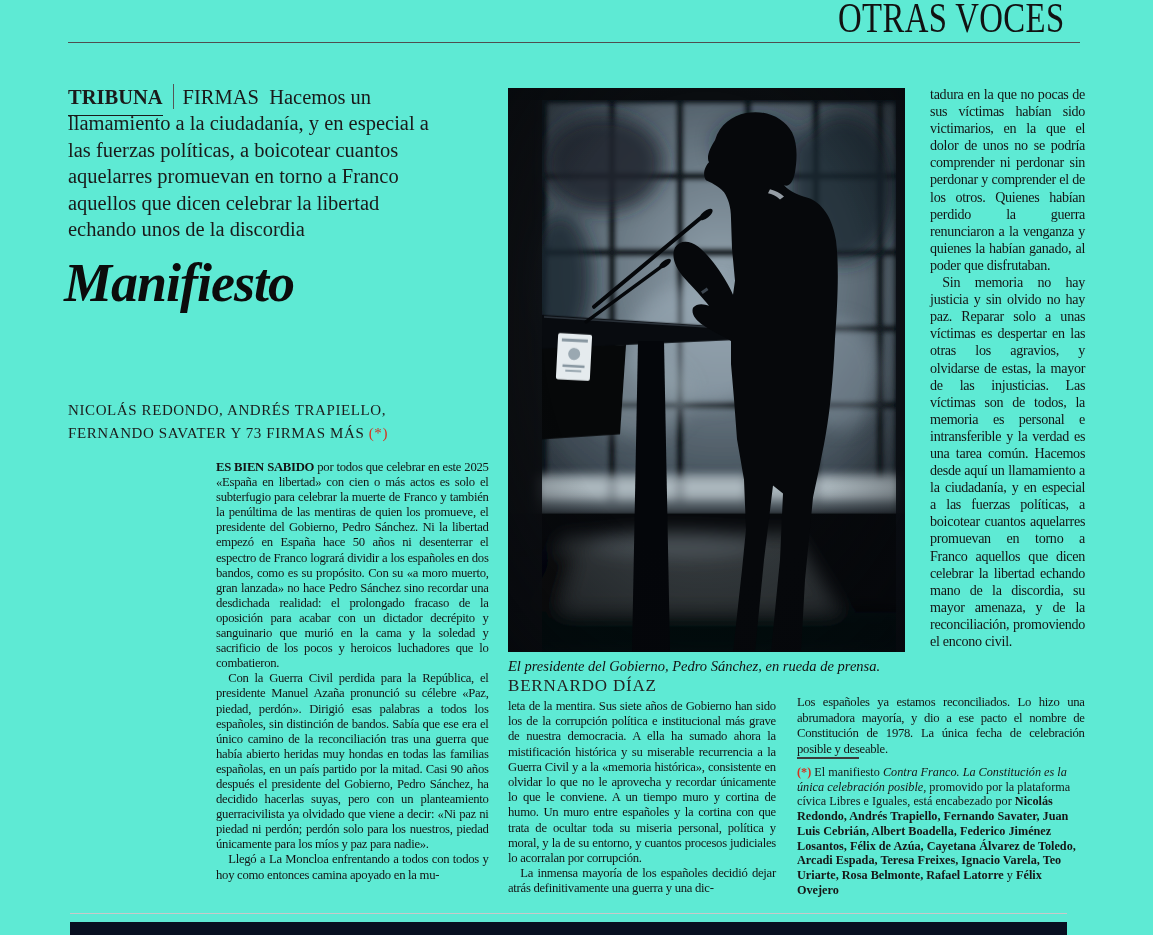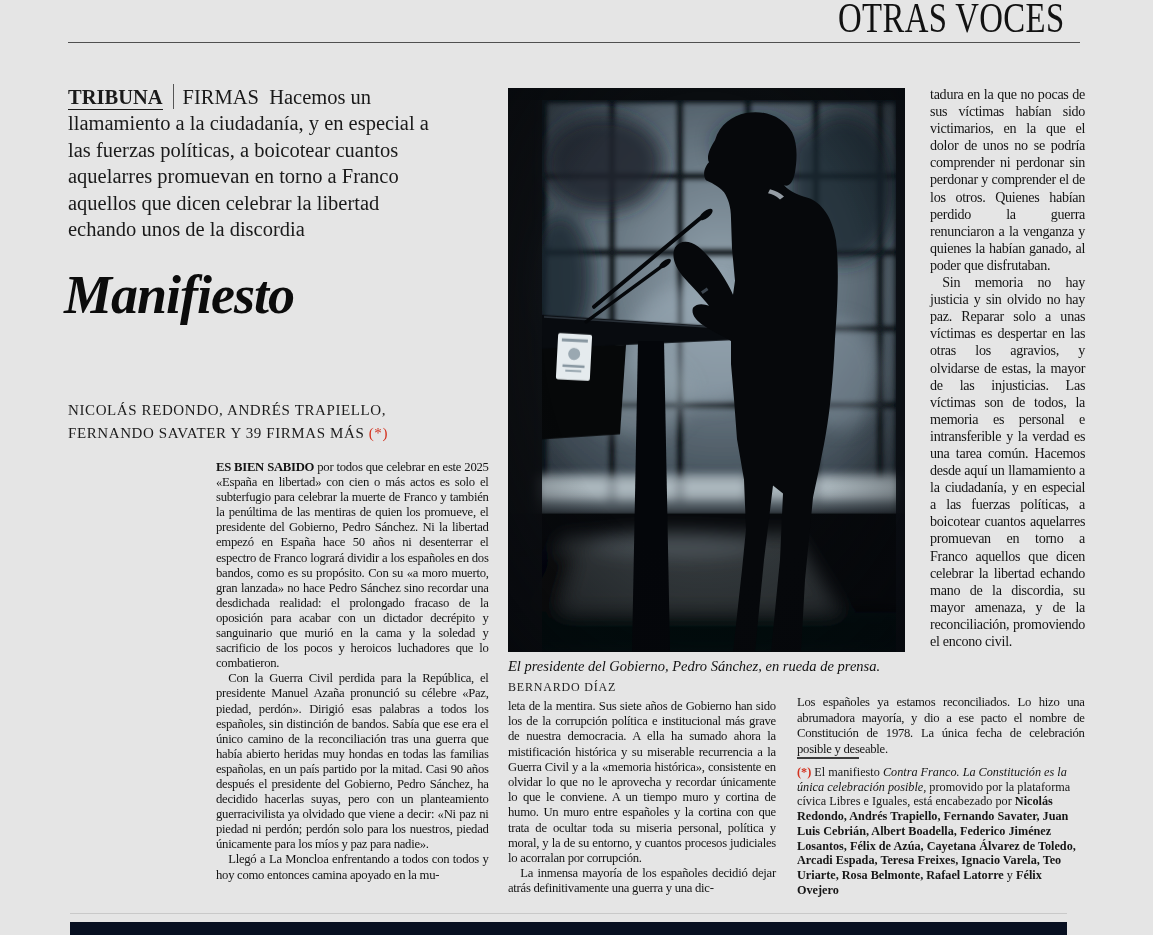--- a/index.html
+++ b/index.html
@@ -1,47 +1,47 @@
 <!DOCTYPE html>
 <html><head>
 <meta charset="utf-8">
 <style>
   html,body{margin:0;padding:0;background:#ffffff;}
-  .page{position:relative;width:1153px;height:935px;background:#e5e5e5;overflow:hidden;
+  .page{position:relative;width:1153px;height:935px;background:#5eead4;overflow:hidden;
         font-family:"Liberation Serif", serif;color:#131313;}
   .abs{position:absolute;}
 
   .rule-top{left:68px;top:42px;width:1012px;height:1px;background:#4f4f4f;}
   .section-title{top:-4px;right:88px;font-size:42px;line-height:44px;color:#121212;
         transform:scaleX(0.78);transform-origin:100% 0;letter-spacing:0.5px;white-space:nowrap;}
 
   .kicker{left:68px;top:84px;width:362px;font-size:20.5px;line-height:26.4px;color:#1a1a1a;}
-  .kicker .k1{font-weight:bold;border-bottom:1.5px solid #1a1a1a;padding-bottom:1px;}
+  .kicker .k1{font-weight:bold;border-bottom:1.5px solid #1a1a1a;padding-bottom:7px;}
   .kicker .kdiv{display:inline-block;width:1px;height:25px;background:#555;margin:0 9px 0 10px;vertical-align:-5px;}
 
-  .headline{left:64px;top:268px;width:420px;font-size:54px;line-height:55px;font-weight:bold;
+  .headline{left:64px;top:256px;width:420px;font-size:54px;line-height:55px;font-weight:bold;
         font-style:italic;letter-spacing:-1px;color:#0c0c0c;}
 
   .byline{left:68px;top:399px;width:330px;font-size:15px;line-height:22.5px;letter-spacing:0.6px;color:#1c1c1c;}
   .star{color:#d3321f;}
 
   .bodycol{font-size:13.5px;letter-spacing:-0.3px;text-align:justify;color:#141414;
         transform:scaleX(0.94);transform-origin:0 0;}
   .bodycol p{margin:0;}
   .bodycol p.ind{text-indent:13px;}
   .col1{left:216px;top:459px;width:290px;line-height:15.1px;}
   .col2{left:508px;top:698px;width:285px;line-height:15.2px;}
   .col3{left:930px;top:86px;width:165px;font-size:15px;line-height:17.1px;}
   .col4{left:797px;top:694px;width:306px;line-height:15.5px;}
   .lead-in{font-weight:bold;}
 
   .photo{left:508px;top:88px;width:397px;height:564px;background:#0b0e12;}
   .caption{left:508px;top:656px;width:420px;font-size:14.5px;line-height:20px;color:#111;}
   .caption .cap-main{font-weight:normal;font-style:italic;}
-  .caption .cap-credit{font-size:12px;letter-spacing:0.8px;color:#222;}
+  .caption .cap-credit{font-size:17px;letter-spacing:0.8px;color:#222;}
 
   .fn-rule{left:797px;top:757px;width:62px;height:1.5px;background:#3c3c3c;}
   .footnote{left:797px;top:765px;width:306px;font-size:13px;line-height:14.7px;color:#161616;
         transform:scaleX(0.94);transform-origin:0 0;}
   .footnote .it{font-style:italic;}
   .footnote .bd{font-weight:bold;}
   .footnote .star{font-weight:bold;}
 
   .rule-bottom{left:70px;top:913px;width:997px;height:1px;background:#c9c9c9;}
   .footer-bar{left:70px;top:922px;width:997px;height:13px;background:#081021;}
@@ -53,21 +53,21 @@
 
   <div class="abs section-title">OTRAS VOCES</div>
   <div class="abs rule-top"></div>
 
   <div class="abs kicker"><span class="k1">TRIBUNA</span><span class="kdiv"></span><span>FIRMAS</span>&nbsp;&nbsp;<span>Hacemos un llamamiento a la ciudadanía, y en especial a las fuerzas políticas, a boicotear cuantos aquelarres promuevan en torno a Franco aquellos que dicen celebrar la libertad echando unos de la discordia</span></div>
 
   <div class="abs headline">
     <div>Manifiesto</div>
   </div>
 
-  <div class="abs byline"><span>NICOLÁS REDONDO, ANDRÉS TRAPIELLO, FERNANDO SAVATER Y 39 FIRMAS MÁS </span><span class="star">(*)</span></div>
+  <div class="abs byline"><span>NICOLÁS REDONDO, ANDRÉS TRAPIELLO, FERNANDO SAVATER Y 73 FIRMAS MÁS </span><span class="star">(*)</span></div>
 
   <div class="abs bodycol col1">
     <p><span class="lead-in">ES BIEN SABIDO</span><span> por todos que celebrar en este 2025 «España en libertad» con cien o más actos es solo el subterfugio para celebrar la muerte de Franco y también la penúltima de las mentiras de quien los promueve, el presidente del Gobierno, Pedro Sánchez. Ni la libertad empezó en España hace 50 años ni desenterrar el espectro de Franco logrará dividir a los españoles en dos bandos, como es su propósito. Con su «a moro muerto, gran lanzada» no hace Pedro Sánchez sino recordar una desdichada realidad: el prolongado fracaso de la oposición para acabar con un dictador decrépito y sanguinario que murió en la cama y la soledad y sacrificio de los pocos y heroicos luchadores que lo combatieron.</span></p>
     <p class="ind">Con la Guerra Civil perdida para la República, el presidente Manuel Azaña pronunció su célebre «Paz, piedad, perdón». Dirigió esas palabras a todos los españoles, sin distinción de bandos. Sabía que ese era el único camino de la reconciliación tras una guerra que había abierto heridas muy hondas en todas las familias españolas, en un país partido por la mitad. Casi 90 años después el presidente del Gobierno, Pedro Sánchez, ha decidido hacerlas suyas, pero con un planteamiento guerracivilista ya olvidado que viene a decir: «Ni paz ni piedad ni perdón; perdón solo para los nuestros, piedad únicamente para los míos y paz para nadie».</p>
     <p class="ind">Llegó a La Moncloa enfrentando a todos con todos y hoy como entonces camina apoyado en la mu-</p>
   </div>
 
   <div class="abs photo">
     <svg width="397" height="564" viewBox="0 0 397 562" preserveAspectRatio="none">
       <defs>

